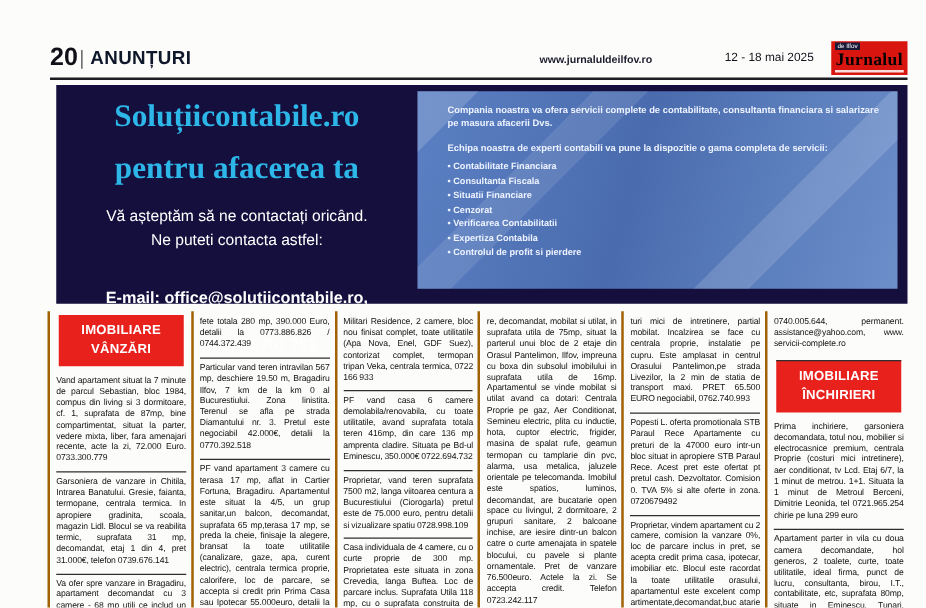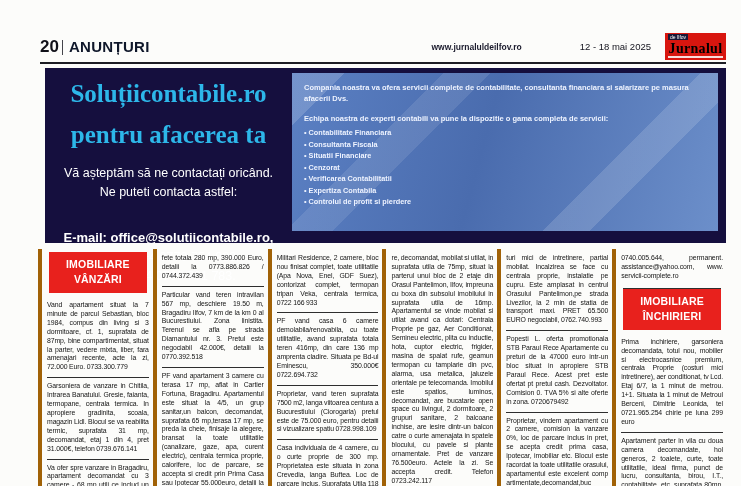--- a/index.html
+++ b/index.html
@@ -3,61 +3,61 @@
 <meta charset="utf-8">
 <style>
   html,body { margin:0; padding:0; }
   body {
     width:741px; height:486px; overflow:hidden; position:relative;
     background:#fcfcfa; font-family:"Liberation Sans", sans-serif;
   }
   
   .header { position:absolute; left:40px; top:32px; width:686px; height:29px;
             display:flex; align-items:center; }
-  .pageno { font-size:17px; font-weight:bold; color:#101018; }
+  .pageno { font-size:20px; font-weight:bold; color:#101018; }
   .pagebar { width:1px; height:15px; background:#44444a; margin:1px 6px 0 3px; }
   .section { color:#0f172a; font-weight:bold; font-size:15px; letter-spacing:.3px; }
   .hspacer { flex:1; }
   .site { font-size:8.5px; font-weight:bold; color:#1c1c2e; margin-right:58px; }
   .date { font-size:9.5px; color:#14141e; margin-right:14px; }
   .logo { width:61px; height:27px; background:#d8160f; position:relative;
           display:flex; align-items:center; justify-content:center; }
   .logo-main { color:#000000; font-family:"Liberation Serif",serif; font-weight:bold;
                font-size:14px; letter-spacing:.3px; margin-top:4px; }
   .logo-tag { position:absolute; top:1px; left:3px; font-size:5px; line-height:6px;
               color:#fff; background:#191938; padding:0 2px; }
   .logo-band { position:absolute; bottom:2px; left:3px; right:3px; height:2px;
                background:rgba(255,255,255,.85); }
   .header-rule { position:absolute; left:40px; top:62px; width:686px; height:2px;
                  background:#1d1d24; }
   
   .banner { position:absolute; left:45px; top:68px; width:681px; height:175px;
             background:#150f3e; display:flex; }
-  .banner-left { width:247px; color:#fff; text-align:center; padding-top:5px; }
+  .banner-left { width:289px; color:#fff; text-align:center; padding-top:5px; }
   .brand { font-family:"Liberation Serif",serif; font-weight:bold; font-size:25px;
            color:#2db7e9; line-height:41px; }
   .contact { font-size:12.5px; line-height:19px; }
   .contact-first { margin-top:9px; }
   .email { font-size:13px; font-weight:bold; line-height:20px;margin-top:26px; }
-  .banner-right { flex:1; margin:5px 8px 12px 0; padding:9px 12px 0 12px;
+  .banner-right { flex:1; margin:5px 8px 12px 0; padding:9px 12px 0 24px;
       color:#eef3ff;
       background:
         linear-gradient(135deg, rgba(255,255,255,.16) 0 9%, rgba(255,255,255,0) 9% 26%,
                         rgba(255,255,255,.10) 26% 34%, rgba(255,255,255,0) 34% 70%,
                         rgba(255,255,255,.14) 70% 78%, rgba(255,255,255,0) 78%),
         linear-gradient(105deg, #5b80c3 0%, #4a6cae 45%, #6c8fca 100%);
   }
   .intro1 { font-size:7.5px; font-weight:bold; line-height:11px; margin-bottom:9px; }
   .intro2 { font-size:7.5px; font-weight:bold; line-height:11px; margin-bottom:20px; }
   .svc-title { font-size:7.5px; font-weight:bold; line-height:11px; margin-bottom:3px; }
   .svc { font-size:7.3px; font-weight:bold; line-height:11.5px; }
   
   .classifieds { position:absolute; left:38px; top:249px; width:689px; height:237px;
                  display:flex; }
-  .col { flex:1; padding:1px 4px 0 5px; border-left:4px solid #a16207; overflow:hidden; }
+  .col { flex:1; padding:1px 4px 0 5px; border-left:2px solid #a16207; overflow:hidden; }
   .cat { background:#e8211d; color:#fff; font-weight:bold; font-size:10.5px;
          text-align:center; line-height:15px; padding:5px 0 6px; margin:2px 2px 4px 2px;
          letter-spacing:.2px; }
   .ad { font-size:6.9px; line-height:8.9px; text-align:justify; color:#141414;
         padding:4px 0 5px 0; letter-spacing:-0.1px; word-spacing:-0.2px; }
   .col > .ad + .ad, .col > .ad + .cat { border-top:1px solid #2e2e2e; }
 </style>
 </head>
 <body>
 

